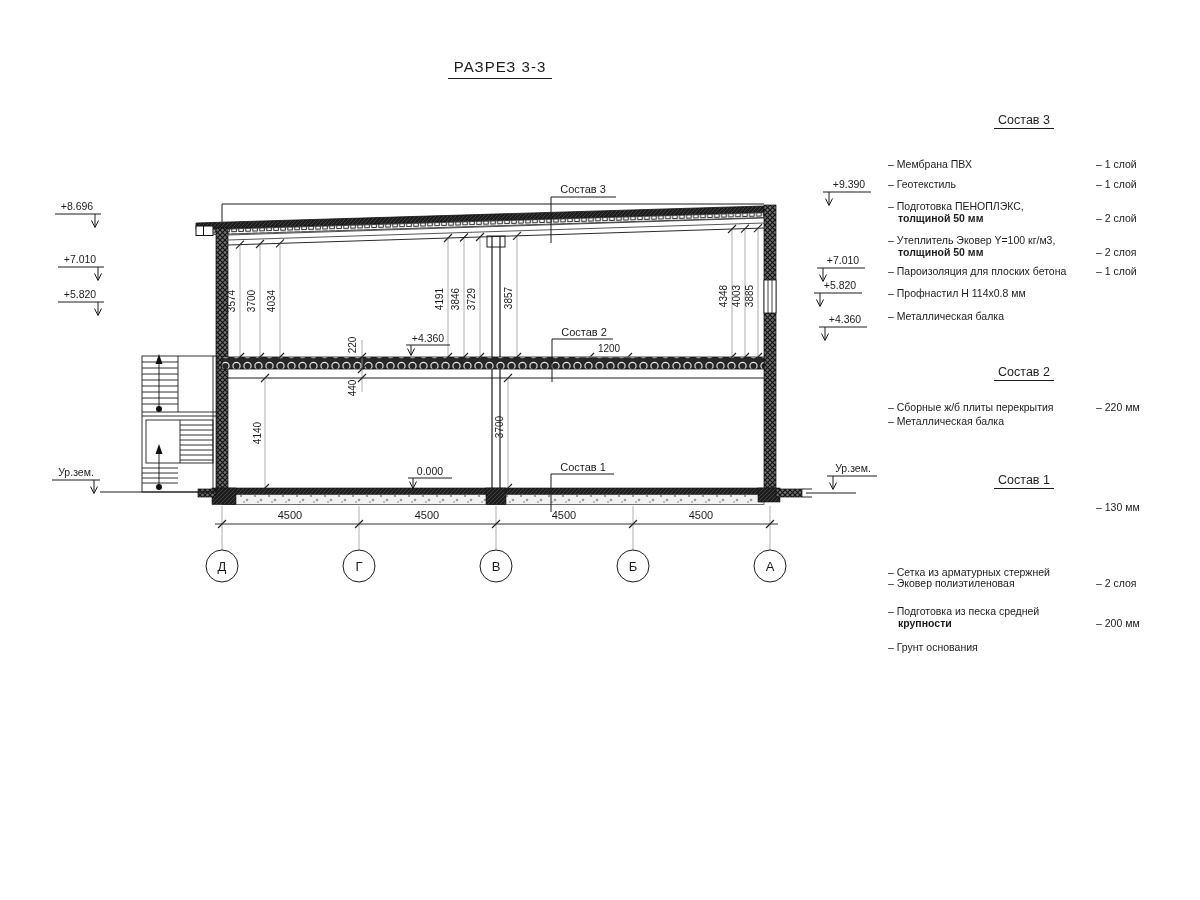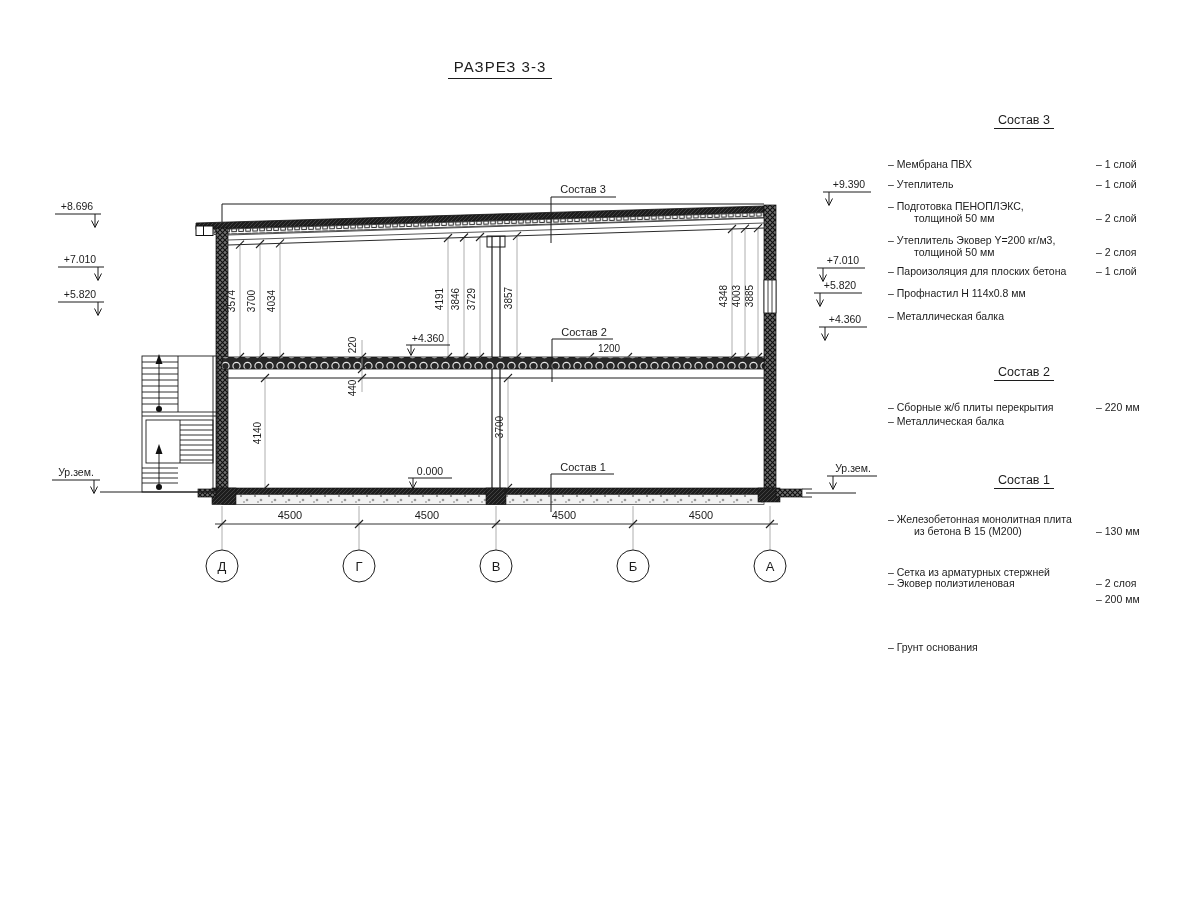--- a/index.html
+++ b/index.html
@@ -11,21 +11,21 @@
   .marktxt{font-size:10.5px;}
   .axistxt{font-size:13px;}
   .spantxt{font-size:11px;}
   .lbltxt{font-size:11px;}
   
   #legend{position:absolute;left:888px;top:0;width:272px;font-size:10.5px;line-height:12px;}
   .lg-head{position:absolute;left:0;width:272px;text-align:center;font-size:12.5px;}
   .lg-head span{display:inline-block;border-bottom:1px solid #1c1c1c;padding:0 4px 2px 4px;}
   .li{position:absolute;left:0;width:272px;}
   .nm{width:190px;}
-  .nm .l2{display:block;margin-left:26px;}
+  .nm .l2{display:block;margin-left:10px;font-weight:bold;}
   .qty{position:absolute;left:208px;bottom:0;white-space:nowrap;}
   
   #title{position:absolute;left:400px;top:58px;width:200px;text-align:center;font-size:15px;letter-spacing:1px;}
   #title span{display:inline-block;border-bottom:1.3px solid #1c1c1c;padding:0 6px 3px 6px;text-align:center;}
 </style>
 </head>
 <body>
 
 <div id="stage">
 
@@ -277,29 +277,29 @@
   </svg>
 
   <div id="legend">
 
     <div class="lg-head" style="top:114px"><span>Состав 3</span></div>
     <div class="li" style="top:158px">
       <div class="nm"><span>– Мембрана ПВХ</span></div>
       <span class="qty">– 1 слой</span>
     </div>
     <div class="li" style="top:178px">
-      <div class="nm"><span>– Утеплитель</span></div>
+      <div class="nm"><span>– Геотекстиль</span></div>
       <span class="qty">– 1 слой</span>
     </div>
     <div class="li" style="top:200px">
       <div class="nm"><span>– Подготовка ПЕНОПЛЭКС,</span><span class="l2">толщиной 50 мм</span></div>
       <span class="qty">– 2 слой</span>
     </div>
     <div class="li" style="top:234px">
-      <div class="nm"><span>– Утеплитель Эковер Y=200 кг/м3,</span><span class="l2">толщиной 50 мм</span></div>
+      <div class="nm"><span>– Утеплитель Эковер Y=100 кг/м3,</span><span class="l2">толщиной 50 мм</span></div>
       <span class="qty">– 2 слоя</span>
     </div>
     <div class="li" style="top:265px">
       <div class="nm"><span>– Пароизоляция для плоских бетона</span></div>
       <span class="qty">– 1 слой</span>
     </div>
     <div class="li" style="top:287px">
       <div class="nm"><span>– Профнастил Н 114х0.8 мм</span></div>
       <span class="qty"></span>
     </div>
@@ -313,32 +313,32 @@
       <div class="nm"><span>– Сборные ж/б плиты перекрытия</span></div>
       <span class="qty">– 220 мм</span>
     </div>
     <div class="li" style="top:415px">
       <div class="nm"><span>– Металлическая балка</span></div>
       <span class="qty"></span>
     </div>
 
     <div class="lg-head" style="top:474px"><span>Состав 1</span></div>
     <div class="li" style="top:513px">
-      <div class="nm"><span>– Железобетонная  монолитная плита</span><span class="l2">из бетона В 15 (М200)</span></div>
       <span class="qty">– 130 мм</span>
     </div>
     <div class="li" style="top:566px">
       <div class="nm"><span>– Сетка из арматурных стержней</span></div>
       <span class="qty"></span>
     </div>
     <div class="li" style="top:577px">
       <div class="nm"><span>– Эковер полиэтиленовая</span></div>
       <span class="qty">–  2 слоя</span>
     </div>
     <div class="li" style="top:605px">
+      <div class="nm"><span>– Подготовка из песка средней</span><span class="l2">крупности</span></div>
       <span class="qty">– 200 мм</span>
     </div>
     <div class="li" style="top:641px">
       <div class="nm"><span>– Грунт основания</span></div>
       <span class="qty"></span>
     </div>
   </div>
 
 </div>
 

